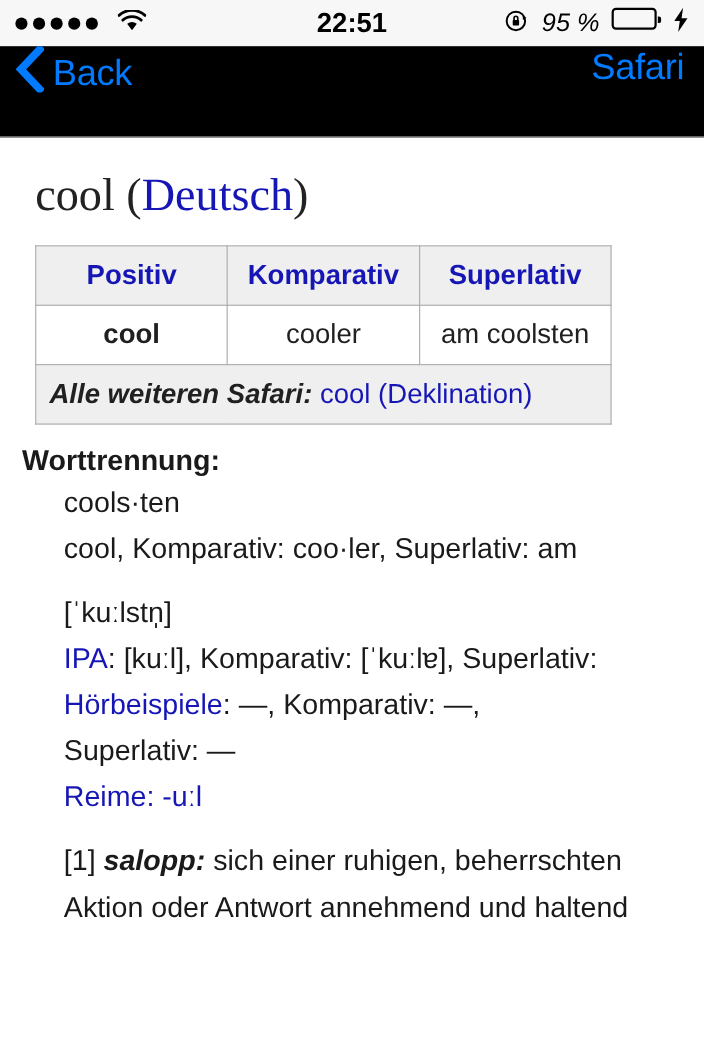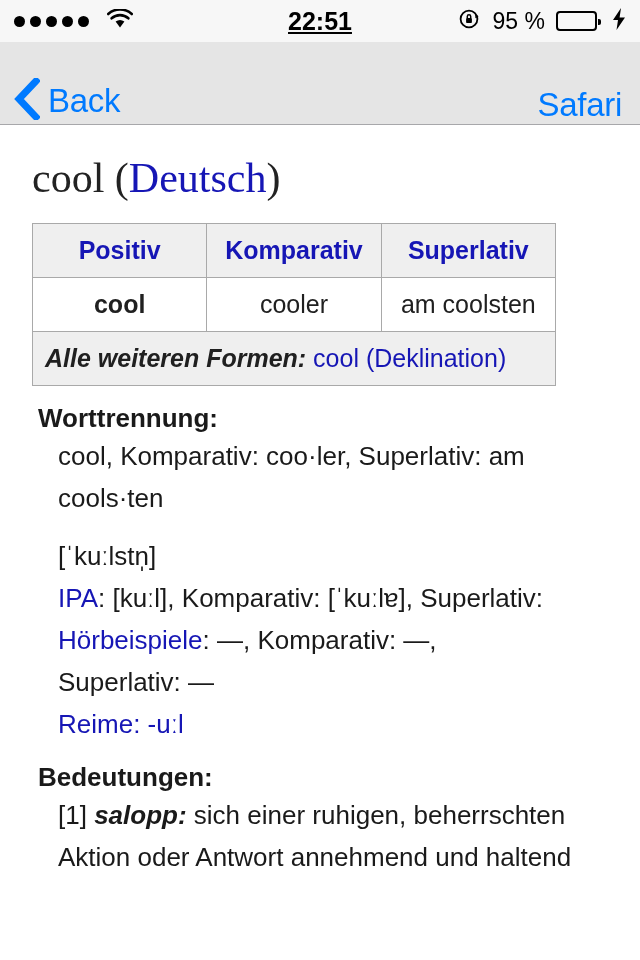--- a/index.html
+++ b/index.html
@@ -46,29 +46,29 @@
   .status-time {
     position: absolute;
     left: 0; right: 0;
     text-align: center;
     font-size: 25px;
     font-weight: bold;
     color: #000;
     letter-spacing: 0px;
     line-height: 42px;
     pointer-events: none;
-    text-decoration: underline;
   }
   .status-right {
     margin-left: auto;
     display: flex;
-    align-items: center;
+    align-items: flex-start;
     gap: 11px;
     position: relative;
     z-index: 2;
+    font-style: italic;
   }
   .battery-pct {
     font-size: 23px;
     color: #000;
   }
   .battery {
     width: 41px;
     height: 20px;
     border: 2px solid #000;
     border-radius: 4px;
@@ -89,25 +89,25 @@
   .battery-fill {
     height: 100%;
     background: #4cd964;
     border-radius: 1px;
   }
   .bolt { margin-left: 4px; }
 
   
   .nav-bar {
     height: 83px;
-    background: #e5e5e5;
+    background: #000000;
     border-bottom: 1px solid #a7a7aa;
     box-sizing: border-box;
     display: flex;
-    align-items: flex-end;
+    align-items: flex-start;
     padding: 0 18px 0 14px;
     position: relative;
   }
   .nav-back {
     display: flex;
     align-items: center;
     gap: 8px;
     cursor: pointer;
   }
   .chevron { display: block; }
@@ -192,21 +192,21 @@
     font-style: normal;
     font-weight: normal;
   }
 
   
   .section { margin-top: 16px; }
   .sec-label {
     font-size: 26px;
     font-weight: bold;
     color: #1a1a1a;
-    margin-left: 24px;
+    margin-left: 6px;
     line-height: 1.25;
   }
   .sec-body {
     font-size: 26px;
     color: #1a1a1a;
     margin-left: 44px;
     line-height: 1.62;
     padding-right: 12px;
   }
   .sec-body .it-bold {
@@ -283,44 +283,43 @@
       <th>Positiv</th>
       <th>Komparativ</th>
       <th>Superlativ</th>
     </tr>
     <tr>
       <td class="val positive">cool</td>
       <td class="val">cooler</td>
       <td class="val">am coolsten</td>
     </tr>
     <tr class="infl-foot">
-      <td colspan="3"><span>Alle weiteren Formen:</span><a class="link" href="#"> cool (Deklination)</a></td>
+      <td colspan="3"><span>Alle weiteren Safari:</span><a class="link" href="#"> cool (Deklination)</a></td>
     </tr>
   </tbody>
     </table>
 
   <div class="section">
     <div class="sec-label">Worttrennung:</div>
     <div class="sec-body">
+      <span class="sec-line">cools·ten</span>
       <span class="sec-line">cool, Komparativ: coo·ler, Superlativ: am</span>
-      <span class="sec-line">cools·ten</span>
     </div>
   </div>
 
   <div class="section">
     <div class="sec-body">
       <span class="sec-line">[ˈkuːlstn̩]</span>
       <span class="sec-line"><a class="link" href="#">IPA</a><span>: [kuːl], Komparativ: [ˈkuːlɐ], Superlativ:</span></span>
       <span class="sec-line"><a class="link" href="#">Hörbeispiele</a><span>: —, Komparativ: —,</span></span>
       <span class="sec-line">Superlativ: —</span>
       <span class="sec-line"><a class="link" href="#">Reime:</a><a class="link" href="#"> -uːl</a></span>
     </div>
   </div>
 
   <div class="section">
-    <div class="sec-label">Bedeutungen:</div>
     <div class="sec-body">
       <span class="sec-line"><span>[1] </span><span class="it-bold">salopp:</span><span> sich einer ruhigen, beherrschten</span></span>
       <span class="sec-line">Aktion oder Antwort annehmend und haltend</span>
     </div>
   </div>
 
 </div>
 
 </body></html>

